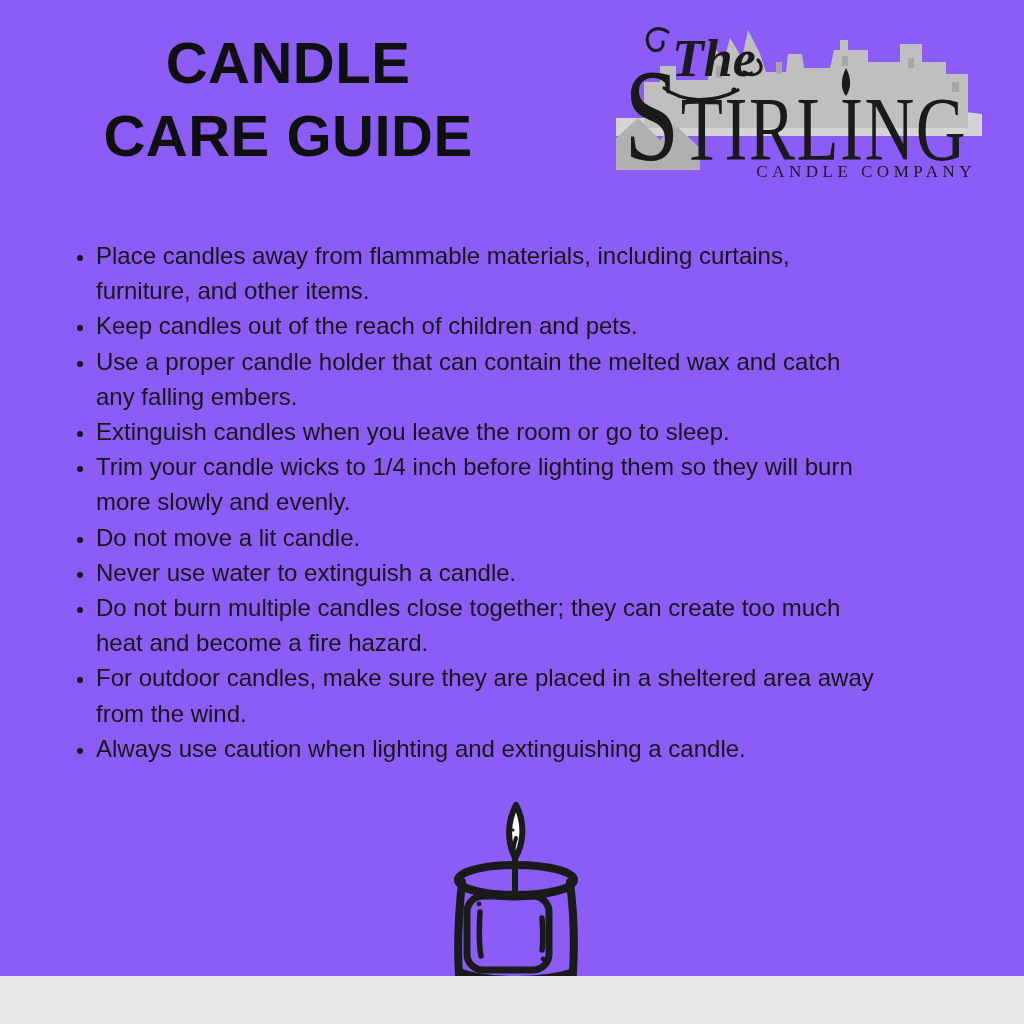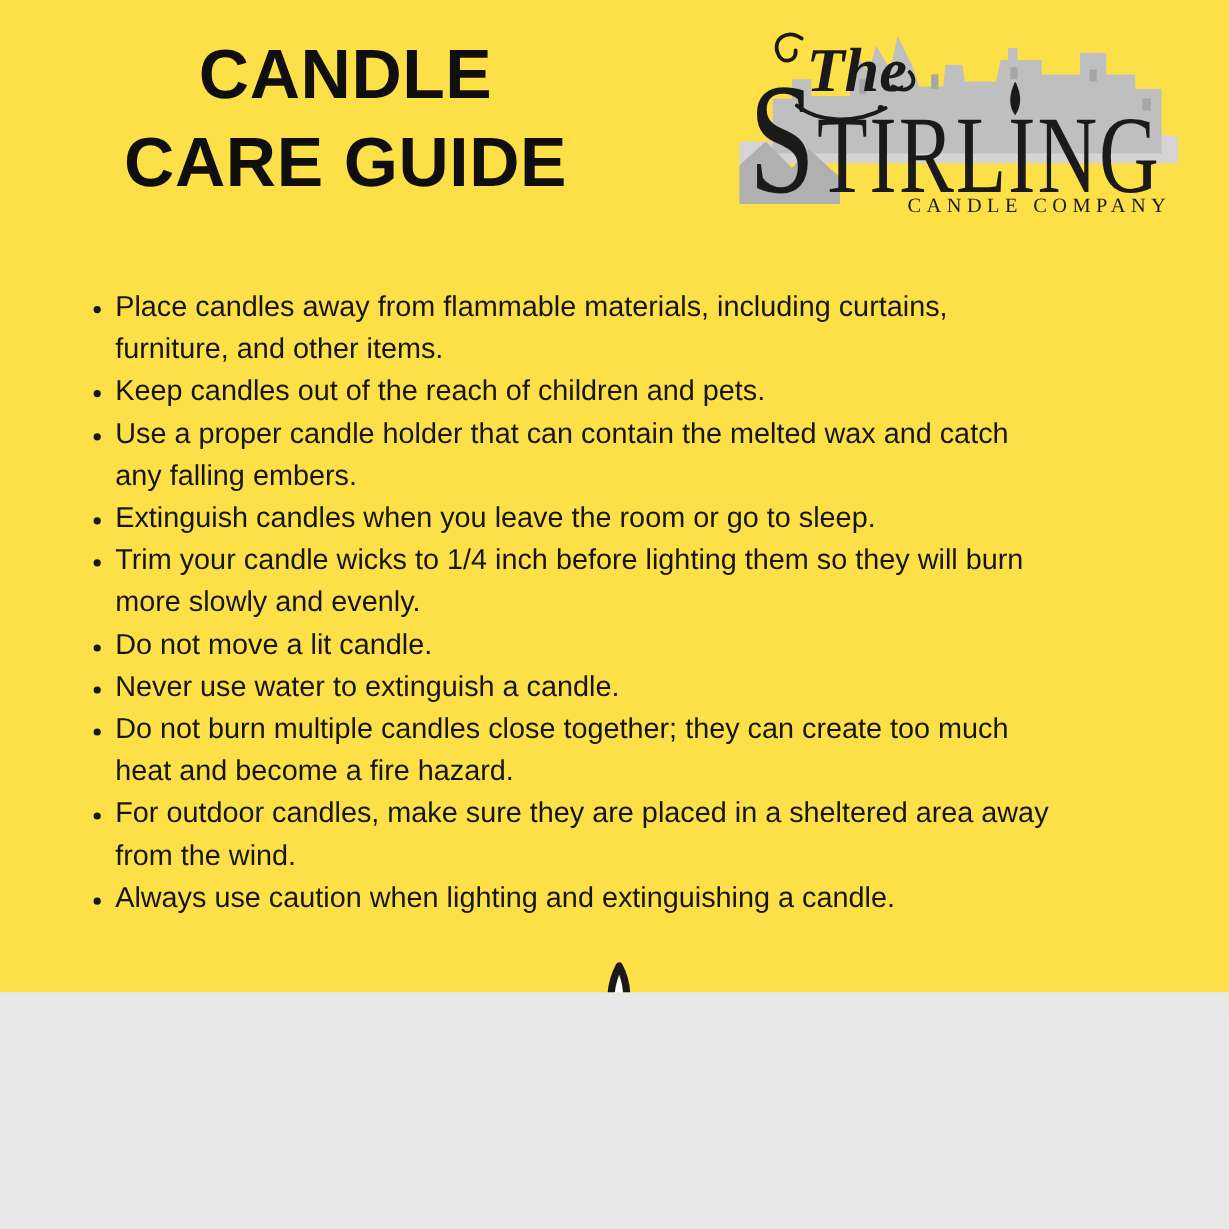--- a/index.html
+++ b/index.html
@@ -1,19 +1,19 @@
 <!DOCTYPE html>
 <html><head>
 <meta charset="utf-8">
 <style>
   html,body{margin:0;padding:0;background:#e8e8e8;}
   .page{
     position:relative;
-    width:1024px;height:827px;
-    background:#fde047;
+    width:1024px;height:976px;
+    background:#8b5cf6;
     overflow:hidden;
     font-family:"Liberation Sans", sans-serif;
     margin:0 auto;
   }
   .page-title{
     position:absolute;
     left:60px;top:26px;width:456px;
     margin:0;
     font-size:58px;
     font-weight:bold;

